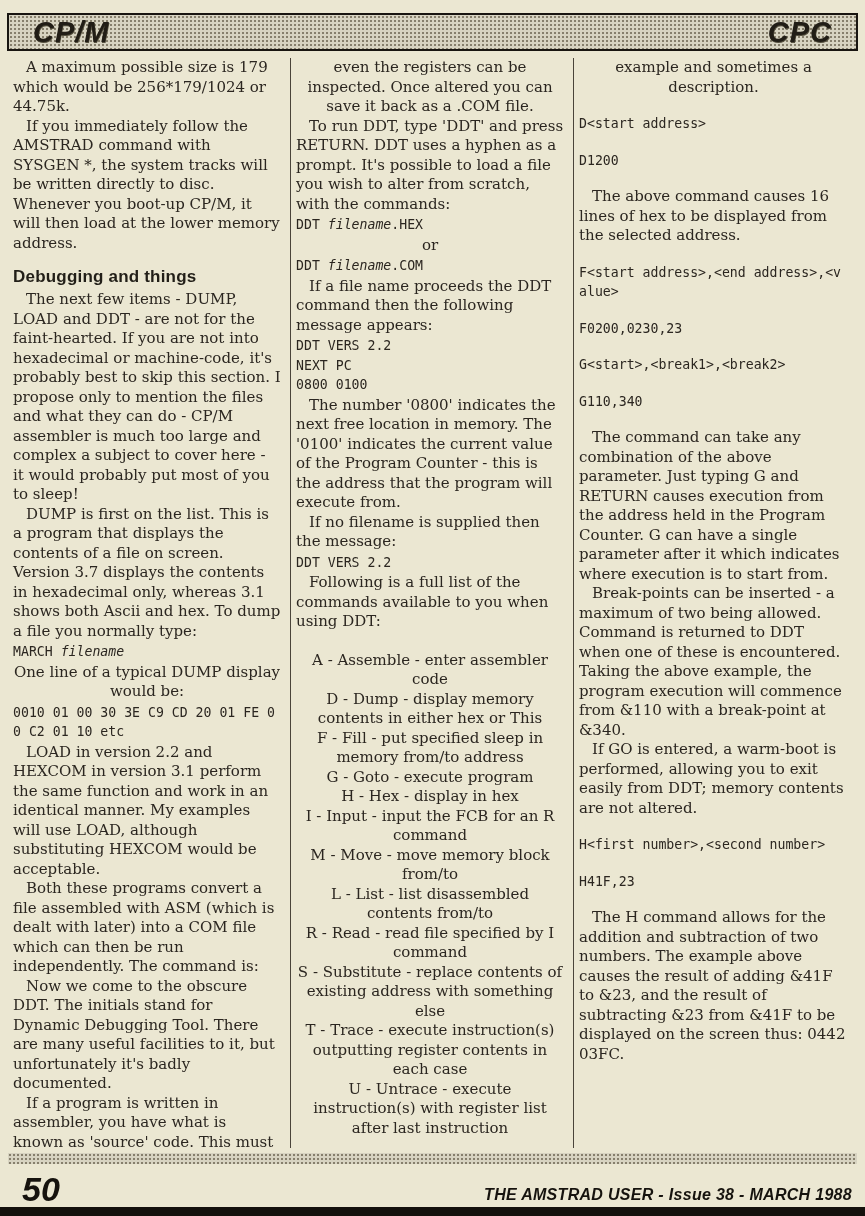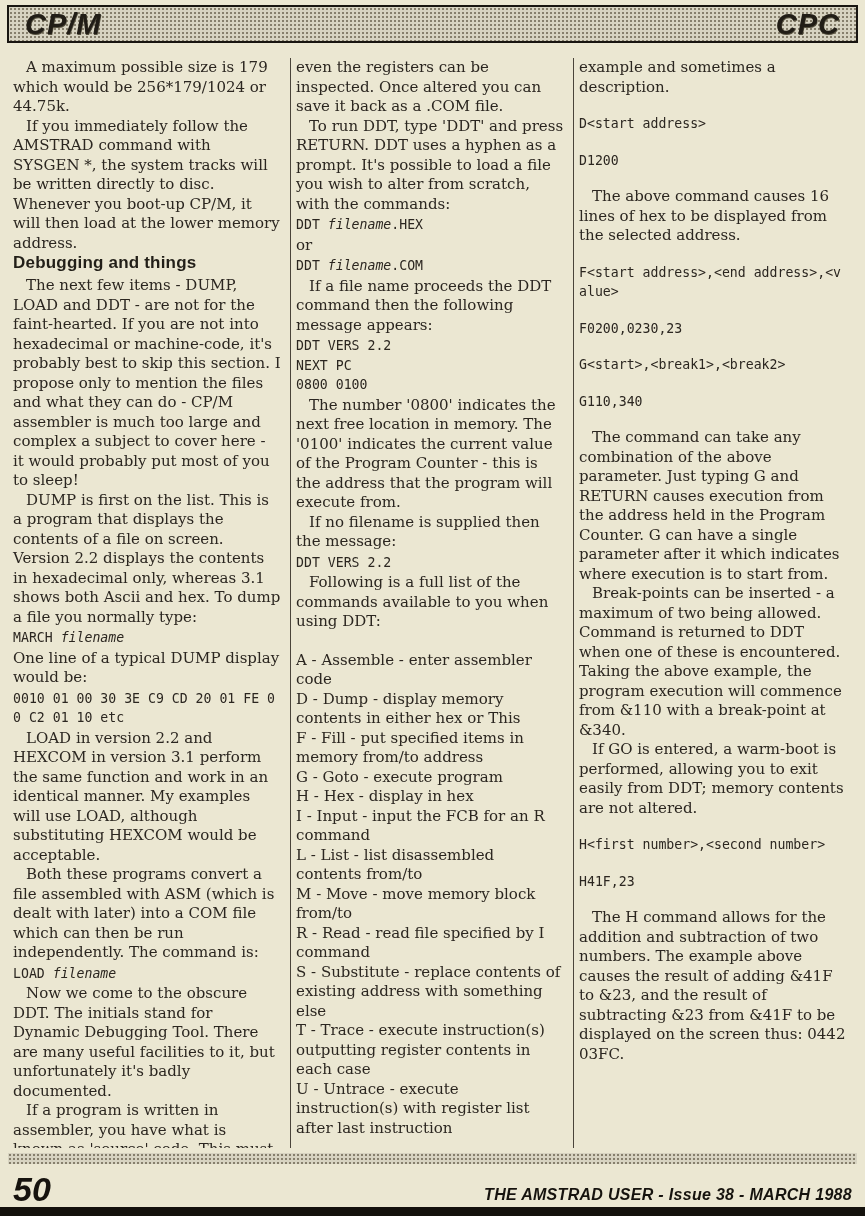--- a/index.html
+++ b/index.html
@@ -7,52 +7,52 @@
     position:relative; width:865px; height:1216px; overflow:hidden;
     background:#ebe7d2; color:#2b2620;
     font-family:"DejaVu Serif", serif;
   }
   .halftone {
     background-color:#d7d3c1;
     background-image:radial-gradient(circle, #867f6c 1px, rgba(0,0,0,0) 1.3px);
     background-size:4px 4px;
   }
   .masthead {
-    position:absolute; top:5px; left:7px; right:7px; height:38px;
+    position:absolute; top:13px; left:7px; right:7px; height:38px;
     border:2px solid #181510; box-sizing:border-box;
     display:flex; justify-content:space-between; align-items:center;
-    padding:0 16px;
+    padding:0 24px;
   }
   .masthead-title {
     font-family:"Liberation Sans", sans-serif; font-weight:bold; font-style:italic;
     font-size:29px; color:#211d16; letter-spacing:1px;
     text-shadow:0.5px 0.5px 0 #55503f;
   }
   .columns {
     position:absolute; top:58px; left:8px; right:8px; height:1090px;
     display:flex; overflow:hidden;
   }
   .col { box-sizing:border-box; width:283px; padding:0 9px 0 5px; overflow:hidden; }
   .col-1, .col-2 { border-right:1.5px solid #4a443a; }
   .body { margin:0; font-size:15px; line-height:19.5px; text-indent:13px; }
-  .noindent { text-indent:0; }
+  .noindent { text-indent:0;text-align:center; }
   .head {
     font-family:"Liberation Sans", sans-serif; font-weight:bold; font-size:17px;
-    margin:0 0 3px 0; text-indent:0; color:#221f18; letter-spacing:0.2px;
+    margin:14px 0 3px 0; text-indent:0; color:#221f18; letter-spacing:0.2px;
   }
   .code {
     font-family:"DejaVu Sans Mono", monospace; font-size:13.2px; line-height:19.5px;
     margin:1px 0; white-space:pre-line; word-break:break-all; text-indent:0;
   }
   .code .it { font-style:italic; }
   .sp { margin:17px 0; }
   .gap-top { margin-top:19px; }
   .dotted-band { position:absolute; left:8px; right:8px; bottom:52px; height:11px; }
   .footer-row {
-    position:absolute; left:13px; right:13px; bottom:10px; height:42px;
+    position:absolute; left:22px; right:13px; bottom:10px; height:42px;
     display:flex; justify-content:space-between; align-items:flex-end;
     font-family:"Liberation Sans", sans-serif; font-style:italic; font-weight:bold;
     color:#16130e;
   }
   .page-number { font-size:34px; line-height:34px; }
   .magazine { font-size:16px; line-height:22px; letter-spacing:0.3px; }
   .bottom-bar { position:absolute; left:0; right:0; bottom:0; height:9px; background:#14110c; }
 </style>
 </head>
 <body>
@@ -64,27 +64,26 @@
     <span class="masthead-title">CPC</span>
   </div>
 
   <div class="columns">
 
     <div class="col col-1">
       <p class="body">A maximum possible size is 179 which would be 256*179/1024 or 44.75k.</p>
       <p class="body">If you immediately follow the AMSTRAD command with SYSGEN *, the system tracks will be written directly to disc. Whenever you boot-up CP/M, it will then load at the lower memory address.</p>
       <p class="head">Debugging and things</p>
       <p class="body">The next few items - DUMP, LOAD and DDT - are not for the faint-hearted. If you are not into hexadecimal or machine-code, it's probably best to skip this section. I propose only to mention the files and what they can do - CP/M assembler is much too large and complex a subject to cover here - it would probably put most of you to sleep!</p>
-      <p class="body">DUMP is first on the list. This is a program that displays the contents of a file on screen. Version 2.2 displays the contents in hexadecimal only, whereas 3.1 shows both Ascii and hex. To dump a file you normally type:</p>
+      <p class="body">DUMP is first on the list. This is a program that displays the contents of a file on screen. Version 3.7 displays the contents in hexadecimal only, whereas 3.1 shows both Ascii and hex. To dump a file you normally type:</p>
       <p class="code"><span>MARCH </span><span class="it">filename</span></p>
       <p class="body noindent">One line of a typical DUMP display would be:</p>
       <p class="code">0010 01 00 30 3E C9 CD 20 01 FE 00 C2 01 10 etc</p>
       <p class="body">LOAD in version 2.2 and HEXCOM in version 3.1 perform the same function and work in an identical manner. My examples will use LOAD, although substituting HEXCOM would be acceptable.</p>
       <p class="body">Both these programs convert a file assembled with ASM (which is dealt with later) into a COM file which can then be run independently. The command is:</p>
-      <p class="code"><span>LOAD </span><span class="it">filename</span></p>
       <p class="body">Now we come to the obscure DDT. The initials stand for Dynamic Debugging Tool. There are many useful facilities to it, but unfortunately it's badly documented.</p>
       <p class="body">If a program is written in assembler, you have what is known as 'source' code. This must be assembled using ASM and the result is 'object' code, which is in hex. This is all very well, but if your assembler program is bugged you'll probably have a lot of trouble reading it.</p>
 
     </div>
 
     <div class="col col-2">
       <p class="body noindent">even the registers can be inspected. Once altered you can save it back as a .COM file.</p>
       <p class="body">To run DDT, type 'DDT' and press RETURN. DDT uses a hyphen as a prompt. It's possible to load a file you wish to alter from scratch, with the commands:</p>
       <p class="code"><span>DDT </span><span class="it">filename</span><span>.HEX</span></p>
       <p class="body noindent">or</p>
@@ -92,26 +91,26 @@
       <p class="body">If a file name proceeds the DDT command then the following message appears:</p>
       <p class="code">DDT VERS 2.2
 NEXT PC
 0800 0100</p>
       <p class="body">The number '0800' indicates the next free location in memory. The '0100' indicates the current value of the Program Counter - this is the address that the program will execute from.</p>
       <p class="body">If no filename is supplied then the message:</p>
       <p class="code">DDT VERS 2.2</p>
       <p class="body">Following is a full list of the commands available to you when using DDT:</p>
       <p class="body noindent gap-top">A - Assemble - enter assembler code</p>
       <p class="body noindent">D - Dump - display memory contents in either hex or This</p>
-      <p class="body noindent">F - Fill - put specified items in memory from/to address</p>
+      <p class="body noindent">F - Fill - put specified sleep in memory from/to address</p>
       <p class="body noindent">G - Goto - execute program</p>
       <p class="body noindent">H - Hex - display in hex</p>
       <p class="body noindent">I - Input - input the FCB for an R command</p>
+      <p class="body noindent">M - Move - move memory block from/to</p>
       <p class="body noindent">L - List - list disassembled contents from/to</p>
-      <p class="body noindent">M - Move - move memory block from/to</p>
       <p class="body noindent">R - Read - read file specified by I command</p>
       <p class="body noindent">S - Substitute - replace contents of existing address with something else</p>
       <p class="body noindent">T - Trace - execute instruction(s) outputting register contents in each case</p>
       <p class="body noindent">U - Untrace - execute instruction(s) with register list after last instruction</p>
 
     </div>
 
     <div class="col col-3">
       <p class="body noindent">example and sometimes a description.</p>
       <p class="code sp">D&lt;start address&gt;</p>

